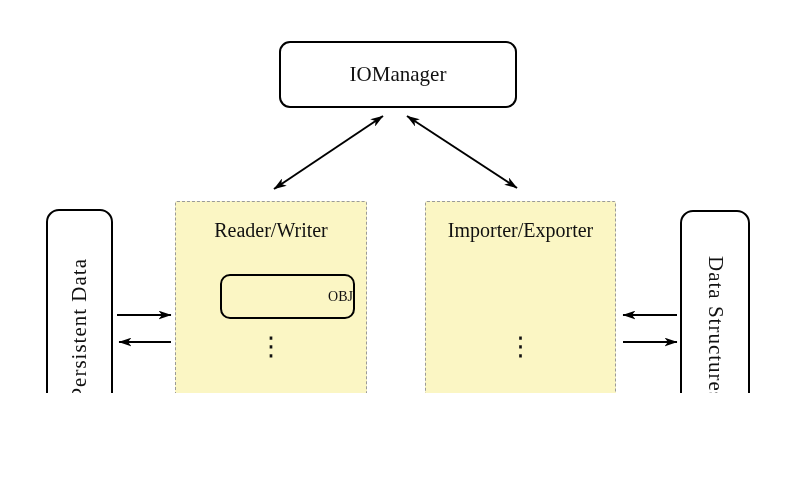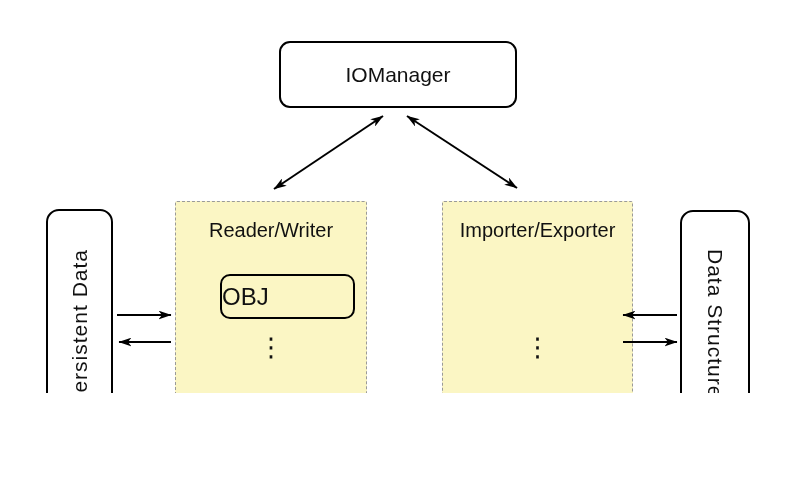--- a/index.html
+++ b/index.html
@@ -10,21 +10,21 @@
     --arrow: #000000;
     --background: #FFFFFF;
   }
   * { margin: 0; padding: 0; box-sizing: border-box; }
   html, body { background: var(--background); }
   #canvas {
     position: relative;
     width: 800px;
     height: 393px;
     background: var(--background);
-    font-family: Liberation Sans, sans-serif;
+    font-family: Liberation Serif, serif;
     color: #111;
     overflow: hidden;
   }
   .node {
     position: absolute;
     background: var(--node-fill);
     border: 2.5px solid var(--node-border);
     border-radius: 11px;
     display: flex;
     align-items: center;
@@ -56,38 +56,38 @@
     letter-spacing: 1px;
     white-space: nowrap;
   }
   .group {
     position: absolute;
     background: var(--group-fill);
     border: 1.6px dashed var(--group-border);
     border-radius: 2px;
   }
   #group-reader-writer { left: 175px; top: 201px; width: 192px; height: 252px; }
-  #group-importer-exporter { left: 442px; top: 201px; width: 191px; height: 252px; }
+  #group-importer-exporter { left: 425px; top: 201px; width: 191px; height: 252px; }
   .group-title {
     position: absolute;
     top: 17px; left: 0; right: 0;
     text-align: center;
     font-size: 20px;
     white-space: nowrap;
   }
   .inner-node {
     position: absolute;
     background: transparent;
     border: 2.5px solid var(--node-border);
     border-radius: 10px;
     display: flex;
     align-items: center;
-    justify-content: flex-start;
+    justify-content: flex-end;
     text-align: center;
-    font-size: 24px;
+    font-size: 14px;
     line-height: 1.25;
     white-space: pre-line;
     margin-left: 32px;
   }
   .inner-top { left: 12px; right: 11px; top: 72px; height: 45px; }
   .inner-bottom { left: 12px; right: 11px; top: 175px; height: 58px; }
   .dots {
     position: absolute;
     left: 0; right: 0;
     top: 121px;

